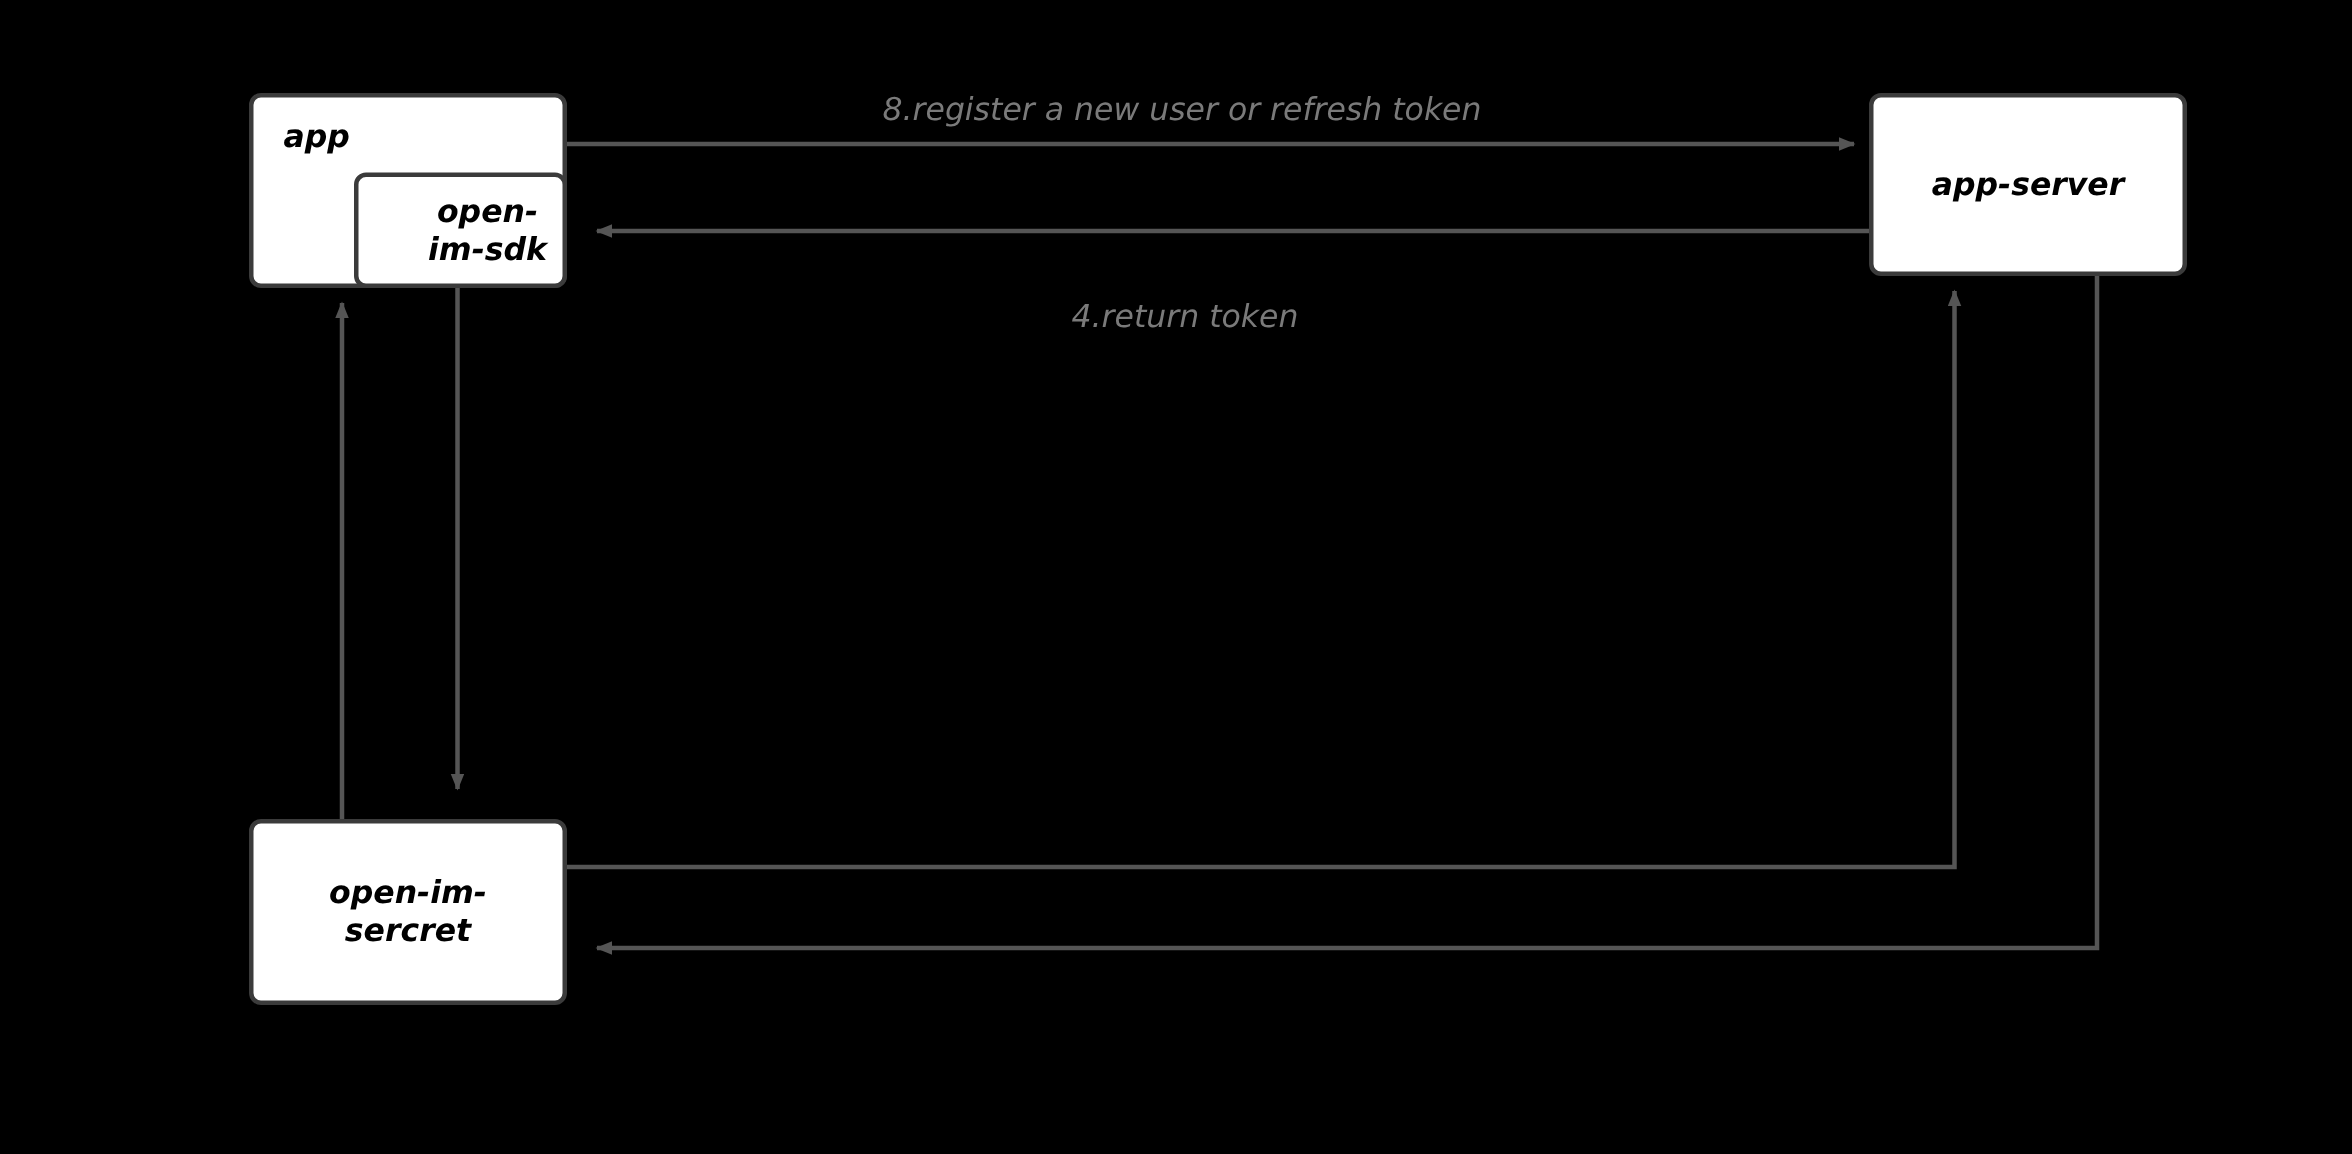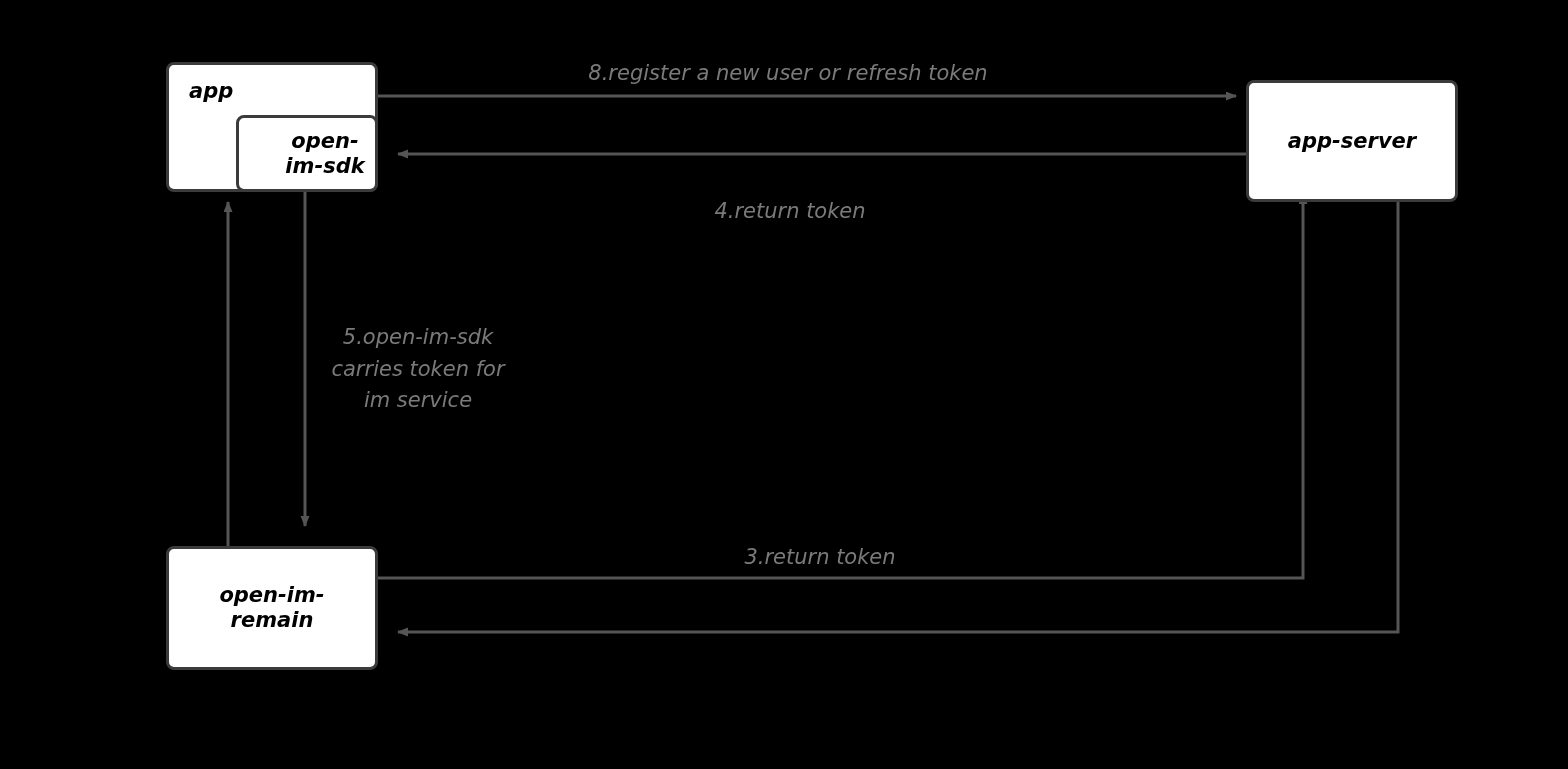--- a/index.html
+++ b/index.html
@@ -50,21 +50,20 @@
     width: 142px;
     height: 77px;
     z-index: 4;
     padding-left: 36px;
   }
   #node-appserver {
     left: 1246px;
     top: 62px;
     width: 212px;
     height: 122px;
-    margin-top: 18px;
   }
   #node-imserver {
     left: 166px;
     top: 546px;
     width: 212px;
     height: 124px;
   }
   .edge-label {
     position: absolute;
     color: #7a7a7a;
@@ -123,23 +122,19 @@
     <span>open-
 im-sdk</span>
   </div>
 
   <div class="node" id="node-appserver">
     <span>app-server</span>
   </div>
 
   <div class="node" id="node-imserver">
     <span>open-im-
-remain</span>
+sercret</span>
   </div>
 
   <div class="edge-label" id="lbl1">8.register a new user or refresh token</div>
   <div class="edge-label" id="lbl4">4.return token</div>
-  <div class="edge-label" id="lbl5">5.open-im-sdk
-carries token for
-im service</div>
-  <div class="edge-label" id="lbl3">3.return token</div>
 
 </div>
 
 </body></html>

